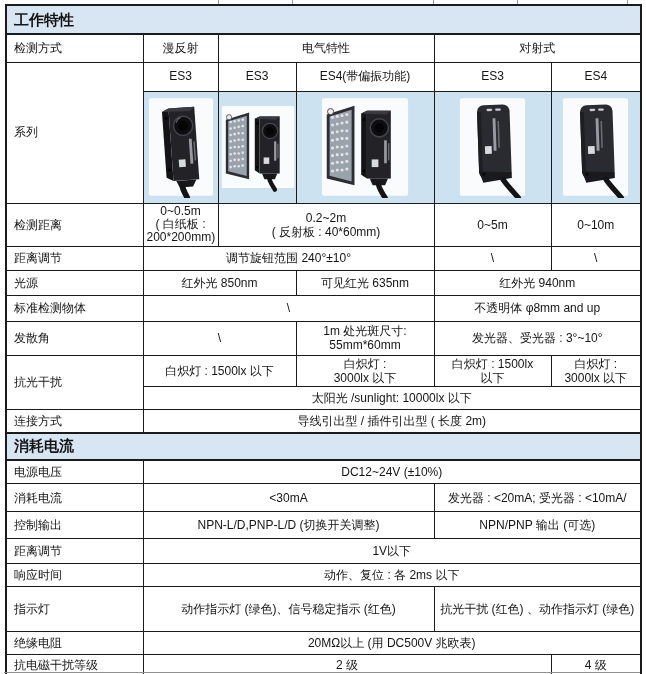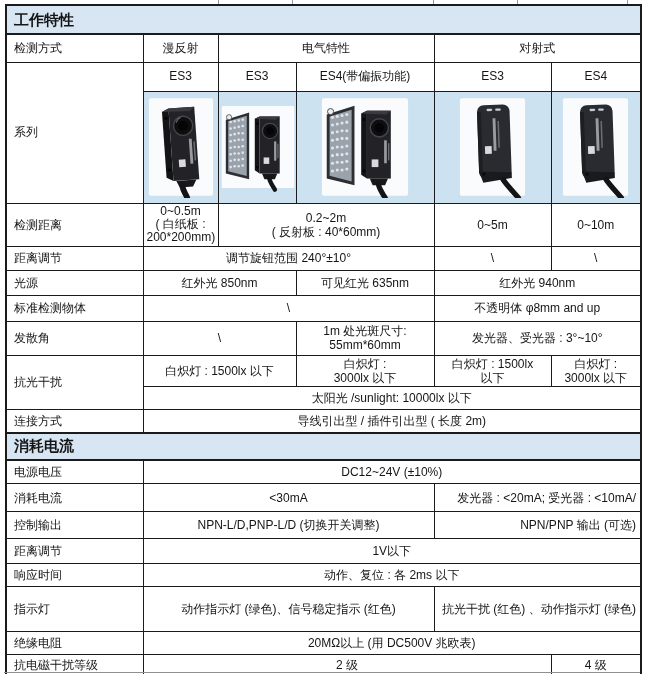--- a/index.html
+++ b/index.html
@@ -18,21 +18,21 @@
     text-align:center;vertical-align:middle;
     padding:1px 3px;overflow:hidden;
   }
   td.lbl{text-align:left;padding-left:7px;margin-left:44px;}
   tr.sect td{
     background:#d8e6f3;font-weight:bold;font-size:15px;text-align:left;padding-left:7px;
     border-top:2px solid #1b1b1b;border-bottom:2px solid #1b1b1b;
   }
   td.img{background:#cde2f0;padding:2px;}
   .pre{white-space:pre-line;}
-  .leftcell{text-align:right;padding:1px 4px;}
+  .leftcell{text-align:center;padding:1px 4px;}
   .tick{position:absolute;top:0;width:1px;height:4px;background:#9b9b9b;}
   .bottomline{position:absolute;left:4px;top:672px;width:636px;height:1px;background:#8f8f8f;}
   svg{display:block;margin:0 auto;}
 </style>
 </head>
 <body>
 
 <div class="sheet">
 
   <div class="tick" style="left:218px"></div>

